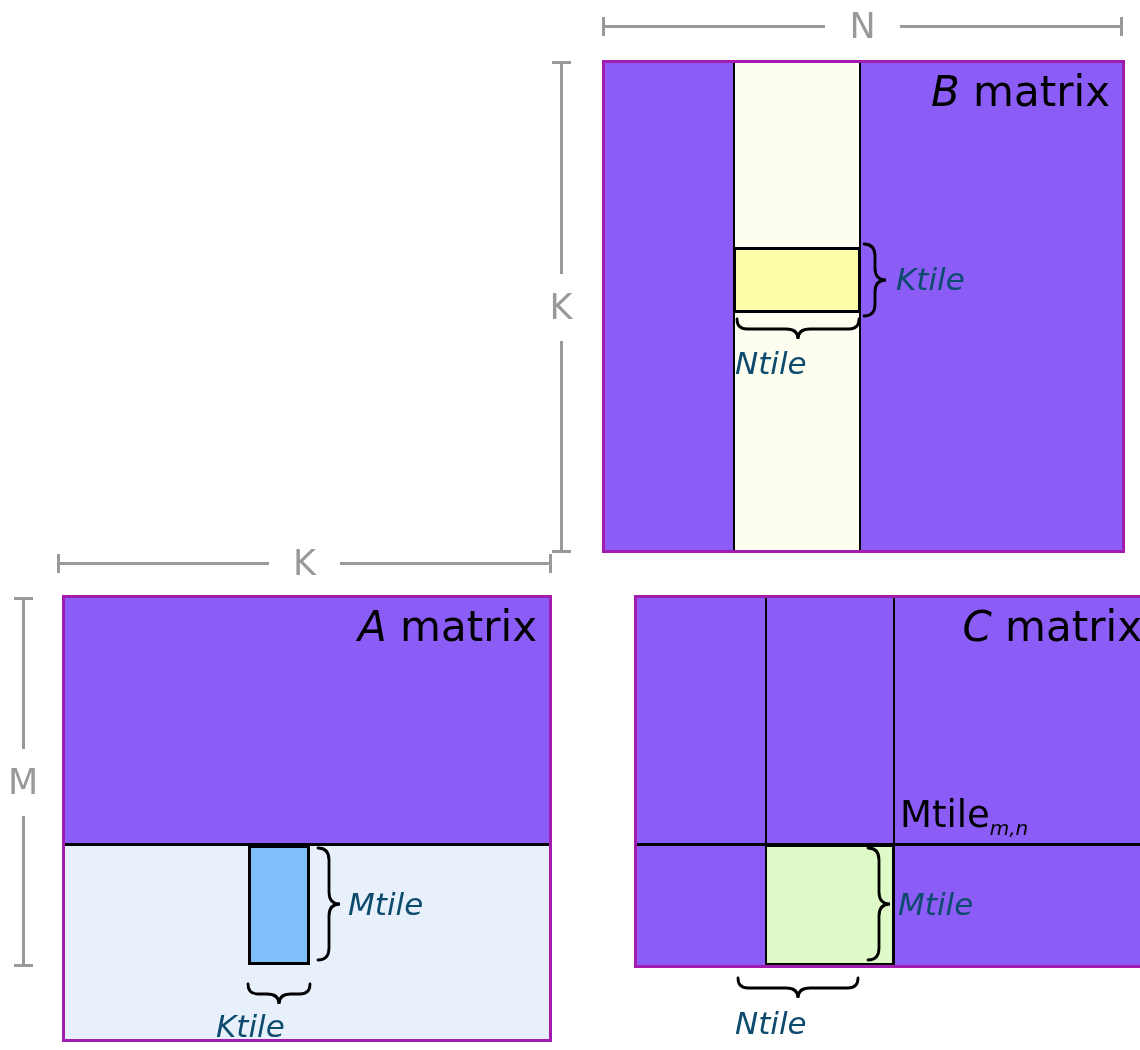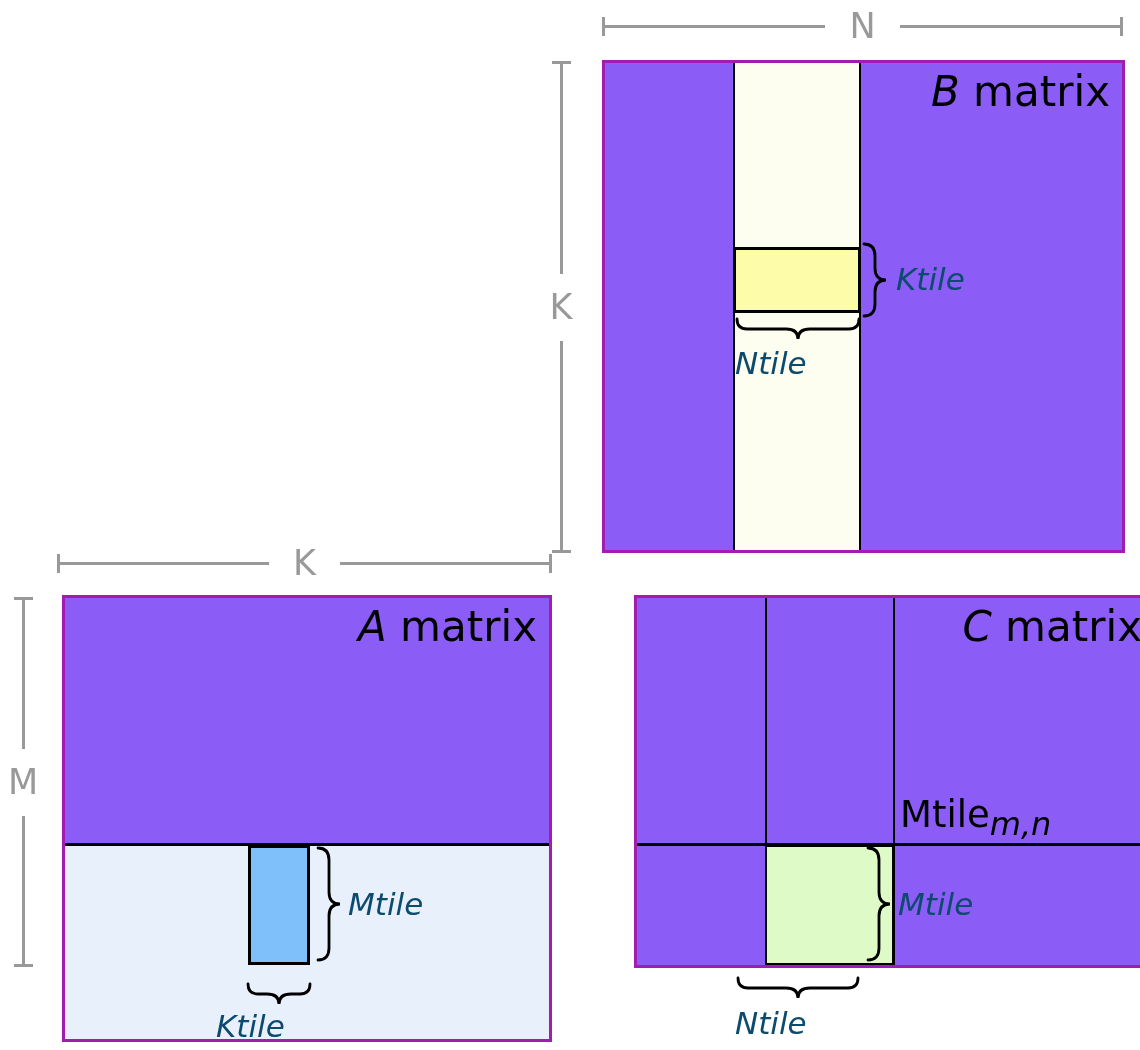--- a/index.html
+++ b/index.html
@@ -35,21 +35,21 @@
     border:3px solid #000;background:#7FBFFA;}
   .c-vline{position:absolute;top:0;bottom:0;width:2px;background:#000;}
   .c-divider{position:absolute;left:0;right:0;top:245px;height:2.5px;background:#000;}
   .c-tile{position:absolute;left:128px;top:247px;width:129px;height:120px;box-sizing:border-box;
     border:2.5px solid #000;background:#DEFBC7;}
   
   .tile-label{position:absolute;font-style:italic;font-size:31px;color:#0c4a6e;line-height:1;white-space:nowrap;}
   .tile-label.centered{text-align:left;}
   
   .block-label{position:absolute;left:263px;top:198px;font-size:37px;color:#000;line-height:1;white-space:nowrap;}
-  .block-label sub{font-size:32px;font-style:italic;line-height:0;}
+  .block-label sub{font-size:20px;font-style:italic;line-height:0;}
   svg.brace{position:absolute;overflow:visible;}
 </style>
 </head>
 <body>
 
 <div class="canvas">
 
   <div class="dimline-h" style="left:602px;top:11px;width:521px;height:30px;">
     <span class="tick"></span>
     <span class="seg"></span>

